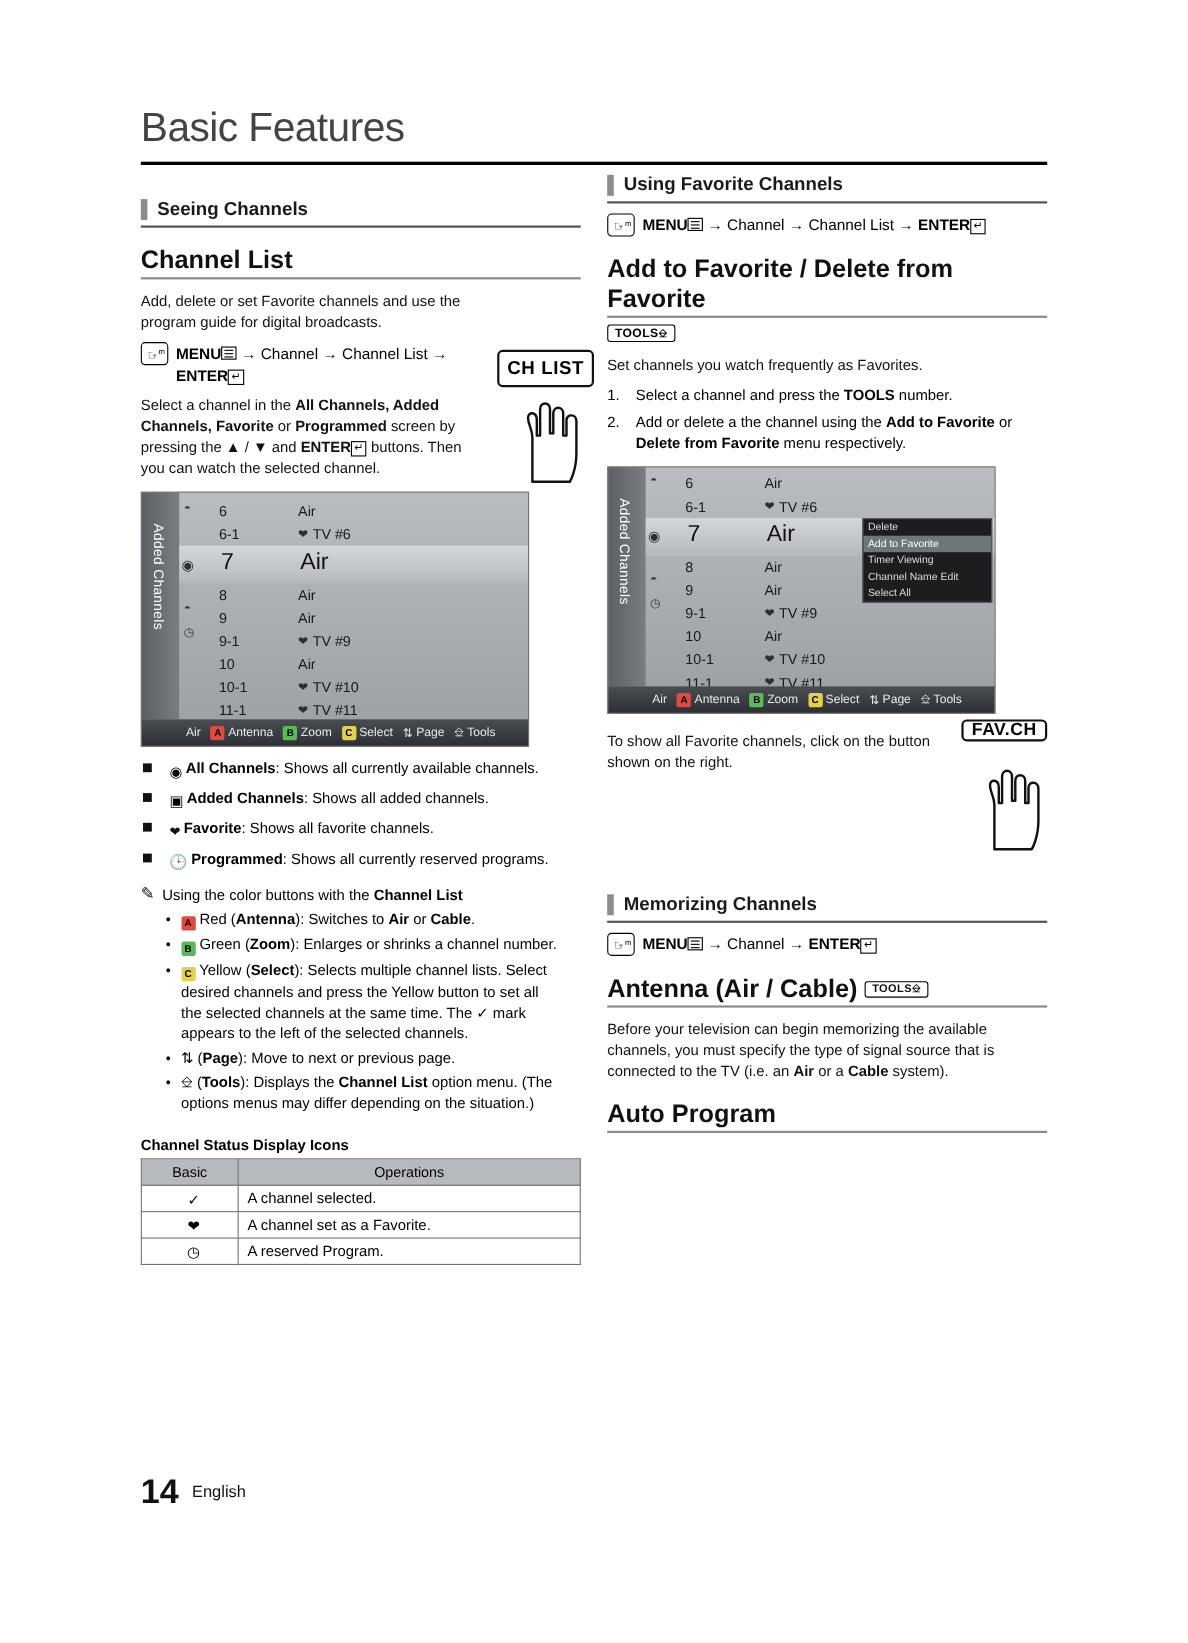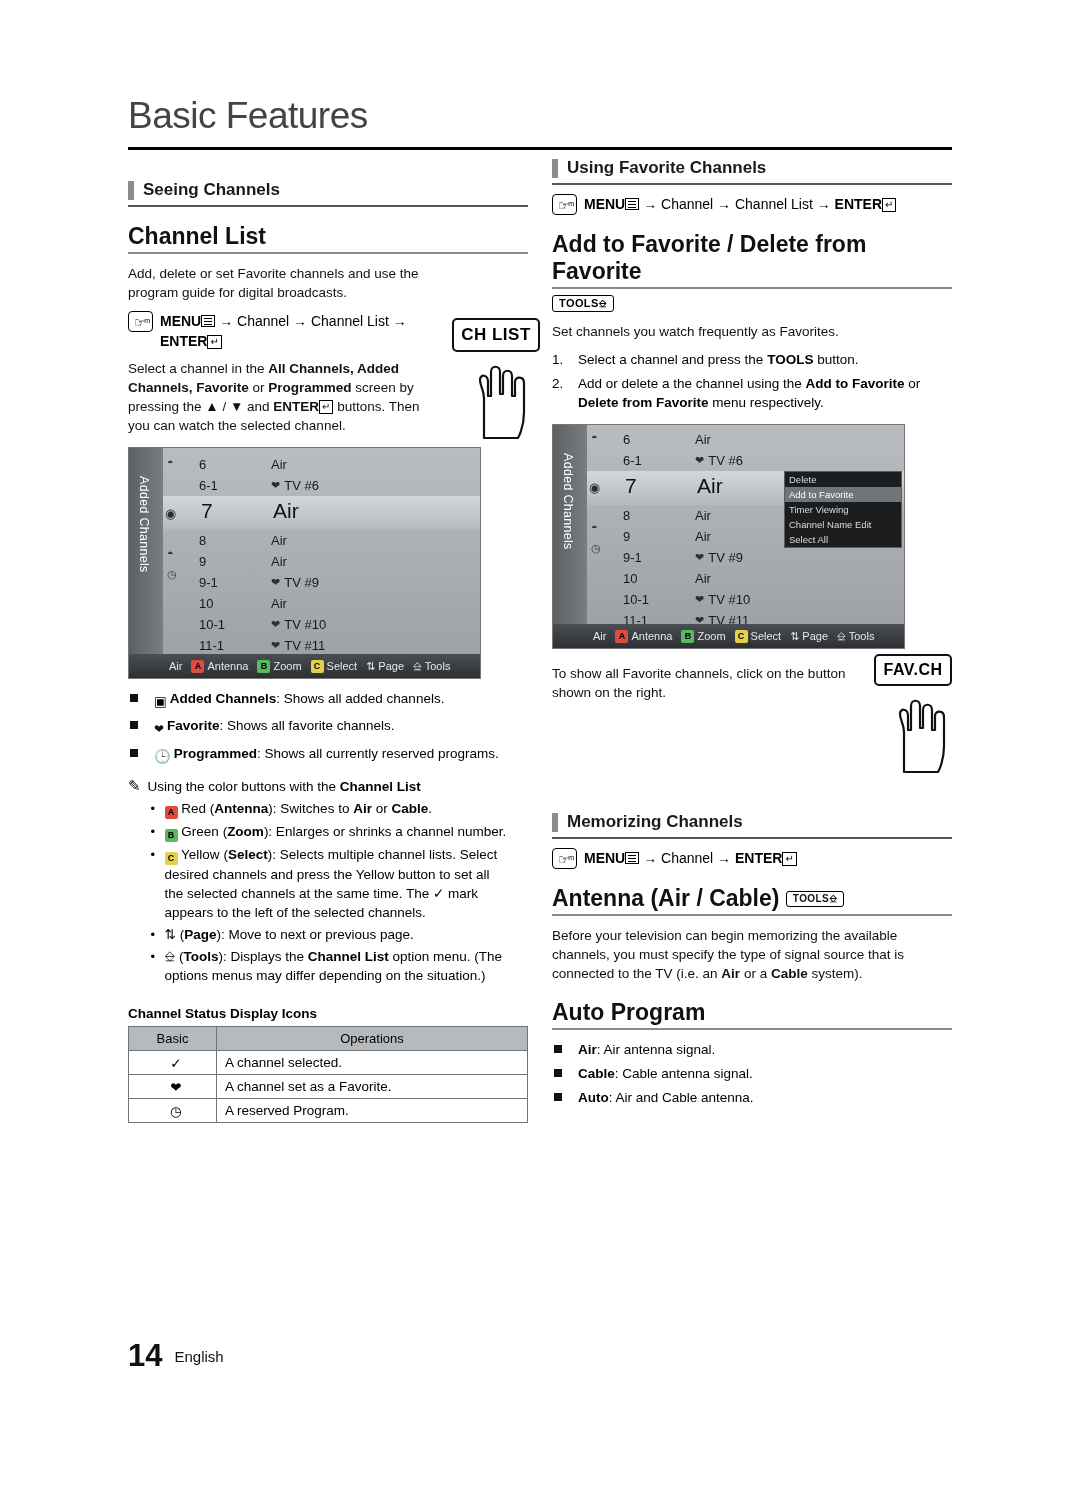--- a/index.html
+++ b/index.html
@@ -325,20 +325,21 @@
             <span>Page</span>
           </span>
         <span class="grp">
             <span>⎒</span>
             <span>Tools</span>
           </span>
       </div>
     </div>
 
     <ul class="blist">
+      <li><span class="sq"></span><span class="chicon">◉</span><span class="b">All Channels</span><span>: Shows all currently available channels.</span></li>
       <li><span class="sq"></span><span class="chicon">▣</span><span class="b">Added Channels</span><span>: Shows all added channels.</span></li>
       <li><span class="sq"></span><span class="chicon heart">❤</span><span class="b">Favorite</span><span>: Shows all favorite channels.</span></li>
       <li><span class="sq"></span><span class="chicon">🕒</span><span class="b">Programmed</span><span>: Shows all currently reserved programs.</span></li>
     </ul>
 
     <div class="note">
       <span class="pen">✎</span>
       <span style="width:360px;">
         <span>Using the color buttons with the </span><span class="b">Channel List</span>
         <ul class="dlist">
@@ -407,21 +408,21 @@
 
     <div class="big-head">Add to Favorite / Delete from Favorite</div>
     <div class="big-head-rule"></div>
     <div style="margin-top:-4px; margin-bottom:8px;">
       <span class="tools-badge"><span>TOOLS</span><span class="ret">⎒</span></span>
     </div>
 
     <div class="body-text">Set channels you watch frequently as Favorites.</div>
 
     <ol class="nlist">
-      <li><span class="n">1.</span><span>Select a channel and press the </span><span class="b">TOOLS</span><span> button.</span></li>
+      <li><span class="n">1.</span><span>Select a channel and press the </span><span class="b">TOOLS</span><span> number.</span></li>
       <li><span class="n">2.</span><span>Add or delete a the channel using the </span><span class="b">Add to Favorite</span><span> or </span><span class="b">Delete from Favorite</span><span> menu respectively.</span></li>
     </ol>
 
     <div class="tv" style="width:353px;height:225px;">
       <div class="leftcol">
         <span>Added Channels</span>
       </div>
       <div class="list">
         <div style="height:4px;"></div>
         <div class="row">
@@ -542,28 +543,23 @@
     </div>
     <div class="big-head-rule"></div>
 
     <div class="body-text">
       <span>Before your television can begin memorizing the available channels, you must specify the type of signal source that is connected to the TV (i.e. an </span><span class="b">Air</span><span> or a </span><span class="b">Cable</span><span> system).</span>
     </div>
 
     <div class="big-head">Auto Program</div>
     <div class="big-head-rule"></div>
 
-    <ul class="blist">
-      <li><span class="sq"></span><span class="b">Air</span><span>: Air antenna signal.</span></li>
-      <li><span class="sq"></span><span class="b">Cable</span><span>: Cable antenna signal.</span></li>
-      <li><span class="sq"></span><span class="b">Auto</span><span>: Air and Cable antenna.</span></li>
-    </ul>
   </div>
 
-  <div class="keybtn" style="left:874px; top:654px; width:78px; height:32px; font-size:16px;">
+  <div class="keybtn" style="left:874px; top:654px; width:78px; height:20px; font-size:16px;">
     <span>FAV.CH</span>
   </div>
   <svg class="hand-svg" style="left:878px; top:684px;" width="80" height="92" viewBox="0 0 80 92">
     <path d="M26 88 L26 48 C26 40 22 36 22 30 C22 24 30 24 30 32 L30 46 L33 46 L33 22 C33 15 42 15 42 22 L42 44 L45 44 L45 26 C45 19 54 19 54 26 L54 46 L57 46 L57 32 C57 26 66 26 66 33 L66 62 C66 78 60 88 60 88 Z" fill="#ffffff" stroke="#111" stroke-width="2.2" stroke-linejoin="round"></path>
   </svg>
 
   <div class="footer">
     <span class="pn">14</span>
     <span class="lg">English</span>
   </div>

